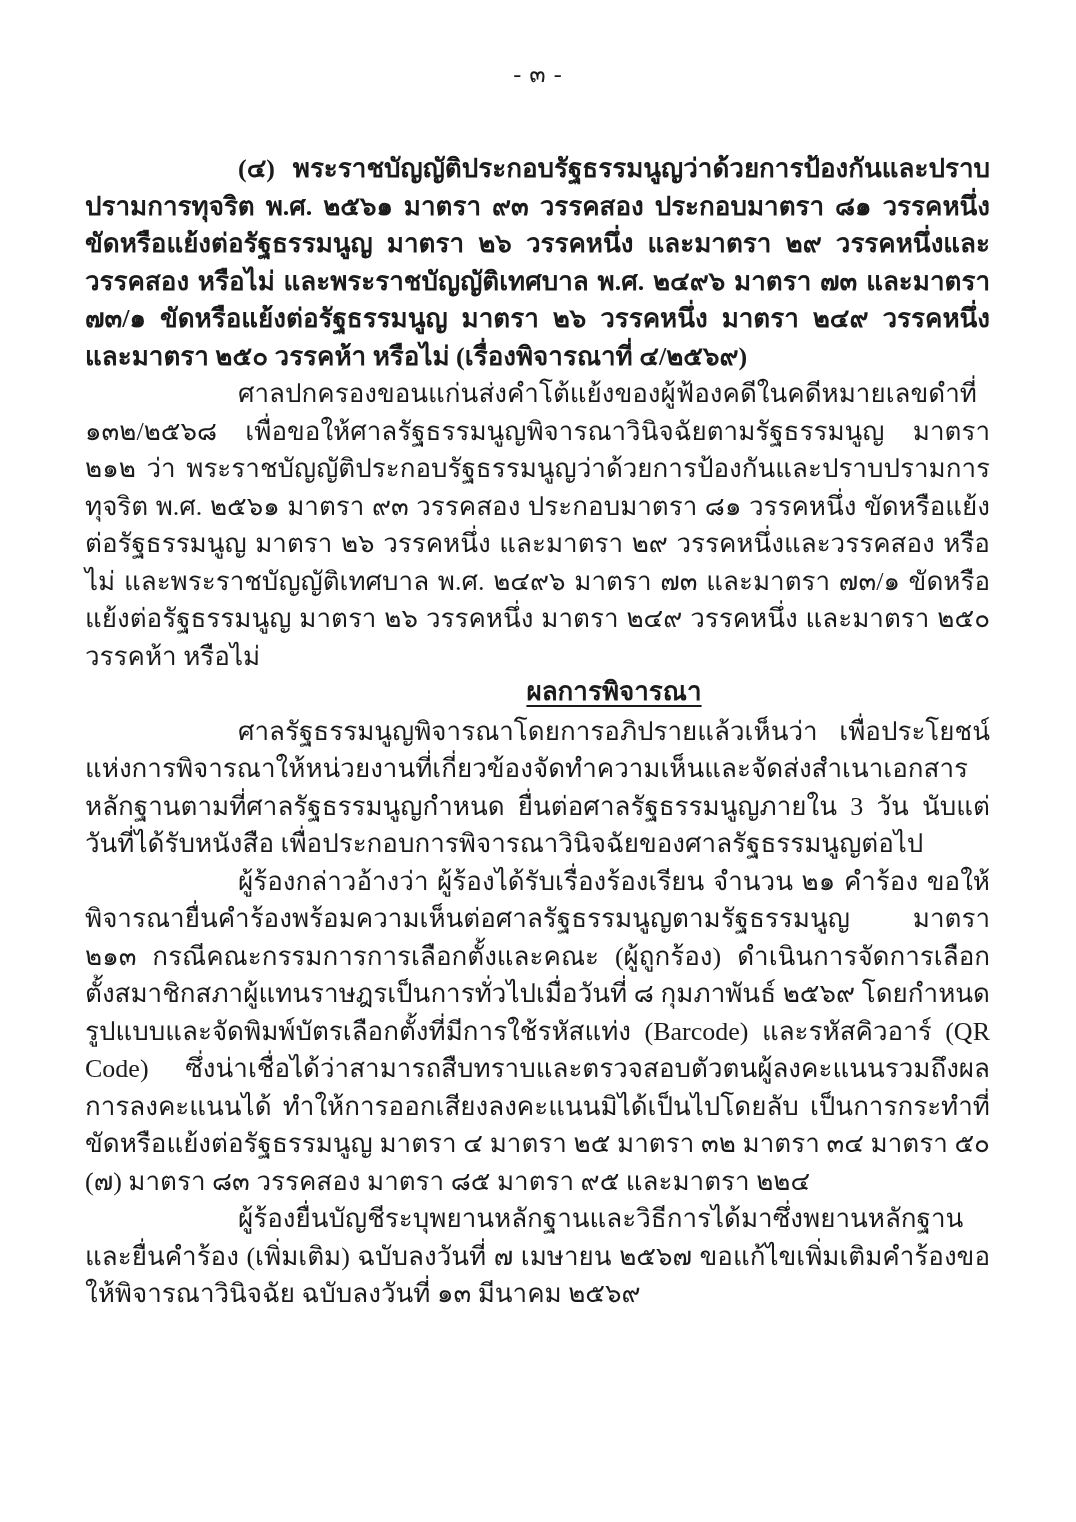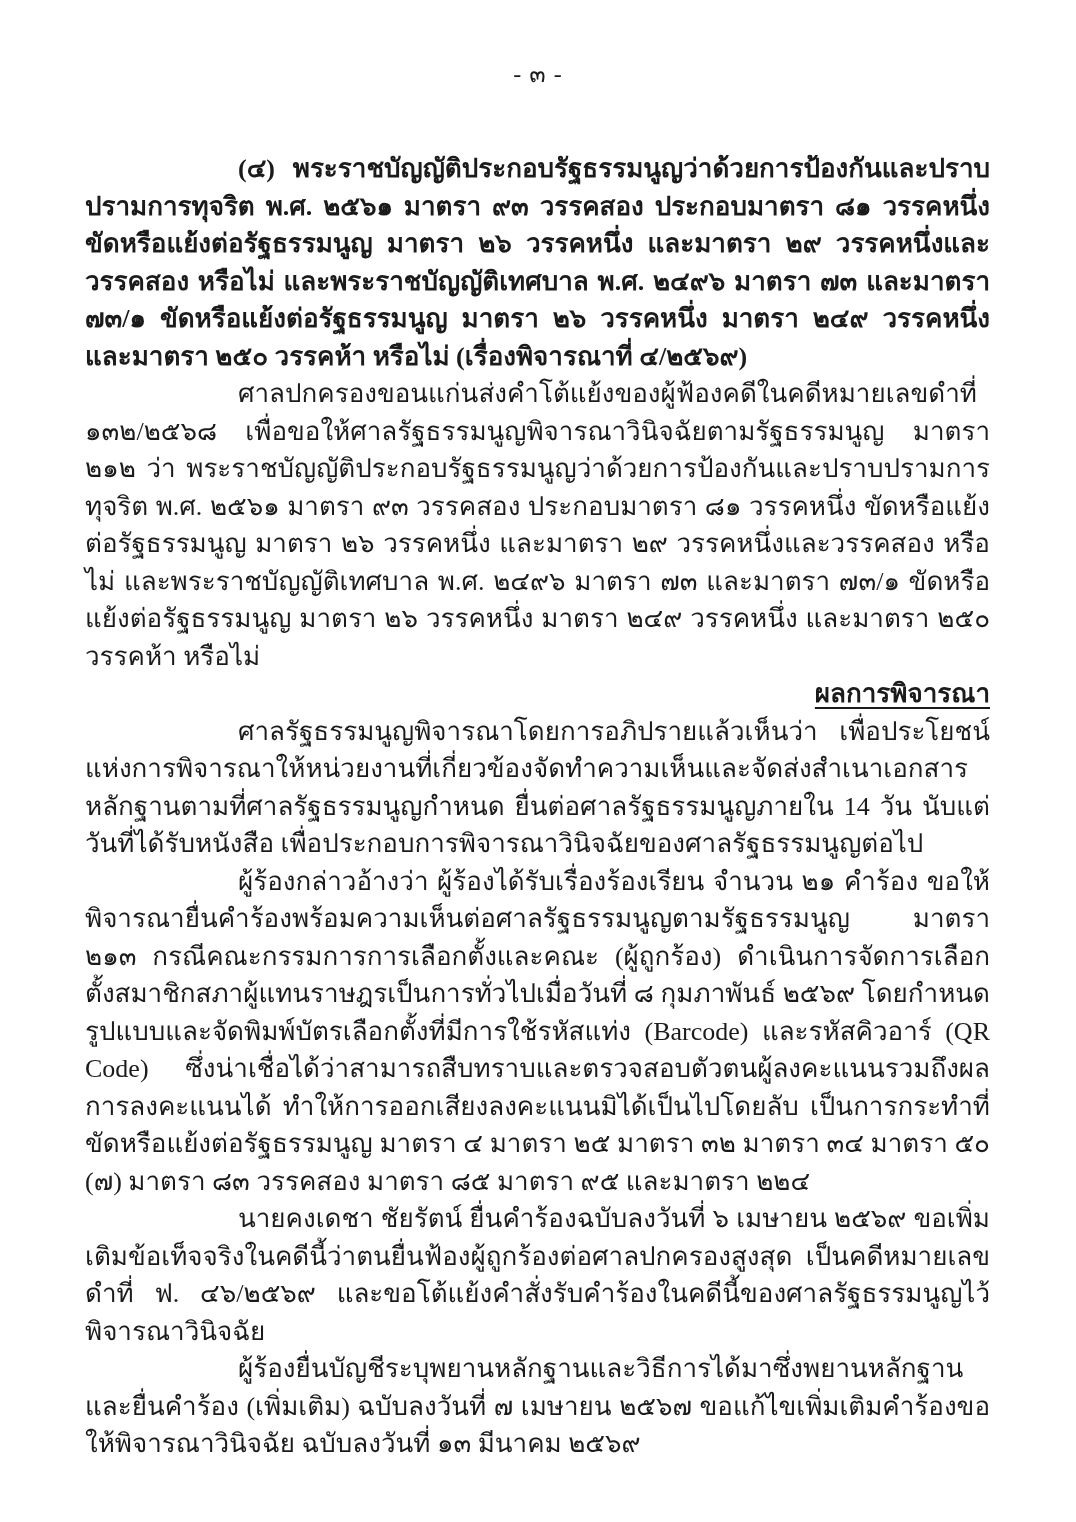--- a/index.html
+++ b/index.html
@@ -38,22 +38,23 @@
     line-height: 37.5px;
     text-align: justify;
     text-indent: 153px;
     word-break: normal;
     overflow-wrap: normal;
   }
   .para.heading {
     font-weight: bold;
   }
   .para.subheading {
-    text-align: right;
+    text-align: center;
     font-weight: bold;
+    font-family: Liberation Mono, monospace;
   }
   .para.subheading .underline {
     text-decoration: underline;
     text-underline-offset: 5px;
   }
   .para.space-before {
     margin-top: 37.5px;
   }
 </style>
 </head>
@@ -64,23 +65,22 @@
   <div class="page-number">- ๓ -</div>
 
   <div class="content">
 
     <p class="para heading">(๔)  พระราชบัญญัติประกอบรัฐธรรมนูญว่าด้วยการป้องกันและปราบปรามการทุจริต พ.ศ. ๒๕๖๑ มาตรา ๙๓ วรรคสอง ประกอบมาตรา ๘๑ วรรคหนึ่ง ขัดหรือแย้งต่อรัฐธรรมนูญ มาตรา ๒๖ วรรคหนึ่ง และมาตรา ๒๙ วรรคหนึ่งและวรรคสอง หรือไม่ และพระราชบัญญัติเทศบาล พ.ศ. ๒๔๙๖ มาตรา ๗๓ และมาตรา ๗๓/๑ ขัดหรือแย้งต่อรัฐธรรมนูญ มาตรา ๒๖ วรรคหนึ่ง มาตรา ๒๔๙ วรรคหนึ่ง และมาตรา ๒๕๐ วรรคห้า หรือไม่ (เรื่องพิจารณาที่ ๔/๒๕๖๙)</p>
 
     <p class="para">ศาลปกครองขอนแก่นส่งคำโต้แย้งของผู้ฟ้องคดีในคดีหมายเลขดำที่ ๑๓๒/๒๕๖๘ เพื่อขอให้ศาลรัฐธรรมนูญพิจารณาวินิจฉัยตามรัฐธรรมนูญ มาตรา ๒๑๒ ว่า พระราชบัญญัติประกอบรัฐธรรมนูญว่าด้วยการป้องกันและปราบปรามการทุจริต พ.ศ. ๒๕๖๑ มาตรา ๙๓ วรรคสอง ประกอบมาตรา ๘๑ วรรคหนึ่ง ขัดหรือแย้งต่อรัฐธรรมนูญ มาตรา ๒๖ วรรคหนึ่ง และมาตรา ๒๙ วรรคหนึ่งและวรรคสอง หรือไม่ และพระราชบัญญัติเทศบาล พ.ศ. ๒๔๙๖ มาตรา ๗๓ และมาตรา ๗๓/๑ ขัดหรือแย้งต่อรัฐธรรมนูญ มาตรา ๒๖ วรรคหนึ่ง มาตรา ๒๔๙ วรรคหนึ่ง และมาตรา ๒๕๐ วรรคห้า หรือไม่</p>
 
     <p class="para subheading"><span class="underline">ผลการพิจารณา</span></p>
 
-    <p class="para">ศาลรัฐธรรมนูญพิจารณาโดยการอภิปรายแล้วเห็นว่า เพื่อประโยชน์แห่งการพิจารณาให้หน่วยงานที่เกี่ยวข้องจัดทำความเห็นและจัดส่งสำเนาเอกสารหลักฐานตามที่ศาลรัฐธรรมนูญกำหนด ยื่นต่อศาลรัฐธรรมนูญภายใน 14 วัน นับแต่วันที่ได้รับหนังสือ เพื่อประกอบการพิจารณาวินิจฉัยของศาลรัฐธรรมนูญต่อไป</p>
+    <p class="para">ศาลรัฐธรรมนูญพิจารณาโดยการอภิปรายแล้วเห็นว่า เพื่อประโยชน์แห่งการพิจารณาให้หน่วยงานที่เกี่ยวข้องจัดทำความเห็นและจัดส่งสำเนาเอกสารหลักฐานตามที่ศาลรัฐธรรมนูญกำหนด ยื่นต่อศาลรัฐธรรมนูญภายใน 3 วัน นับแต่วันที่ได้รับหนังสือ เพื่อประกอบการพิจารณาวินิจฉัยของศาลรัฐธรรมนูญต่อไป</p>
 
 
     <p class="para">ผู้ร้องกล่าวอ้างว่า ผู้ร้องได้รับเรื่องร้องเรียน จำนวน ๒๑ คำร้อง ขอให้พิจารณายื่นคำร้องพร้อมความเห็นต่อศาลรัฐธรรมนูญตามรัฐธรรมนูญ มาตรา ๒๑๓ กรณีคณะกรรมการการเลือกตั้งและคณะ (ผู้ถูกร้อง) ดำเนินการจัดการเลือกตั้งสมาชิกสภาผู้แทนราษฎรเป็นการทั่วไปเมื่อวันที่ ๘ กุมภาพันธ์ ๒๕๖๙ โดยกำหนดรูปแบบและจัดพิมพ์บัตรเลือกตั้งที่มีการใช้รหัสแท่ง (Barcode) และรหัสคิวอาร์ (QR Code) ซึ่งน่าเชื่อได้ว่าสามารถสืบทราบและตรวจสอบตัวตนผู้ลงคะแนนรวมถึงผลการลงคะแนนได้ ทำให้การออกเสียงลงคะแนนมิได้เป็นไปโดยลับ เป็นการกระทำที่ขัดหรือแย้งต่อรัฐธรรมนูญ มาตรา ๔ มาตรา ๒๕ มาตรา ๓๒ มาตรา ๓๔ มาตรา ๕๐ (๗) มาตรา ๘๓ วรรคสอง มาตรา ๘๕ มาตรา ๙๕ และมาตรา ๒๒๔</p>
 
-    <p class="para">นายคงเดชา ชัยรัตน์ ยื่นคำร้องฉบับลงวันที่ ๖ เมษายน ๒๕๖๙ ขอเพิ่มเติมข้อเท็จจริงในคดีนี้ว่าตนยื่นฟ้องผู้ถูกร้องต่อศาลปกครองสูงสุด เป็นคดีหมายเลขดำที่ ฟ. ๔๖/๒๕๖๙ และขอโต้แย้งคำสั่งรับคำร้องในคดีนี้ของศาลรัฐธรรมนูญไว้พิจารณาวินิจฉัย</p>
 
     <p class="para">ผู้ร้องยื่นบัญชีระบุพยานหลักฐานและวิธีการได้มาซึ่งพยานหลักฐาน และยื่นคำร้อง (เพิ่มเติม) ฉบับลงวันที่ ๗ เมษายน ๒๕๖๗ ขอแก้ไขเพิ่มเติมคำร้องขอให้พิจารณาวินิจฉัย ฉบับลงวันที่ ๑๓ มีนาคม ๒๕๖๙</p>
 
   </div>
 </div>
 
 </body></html>

